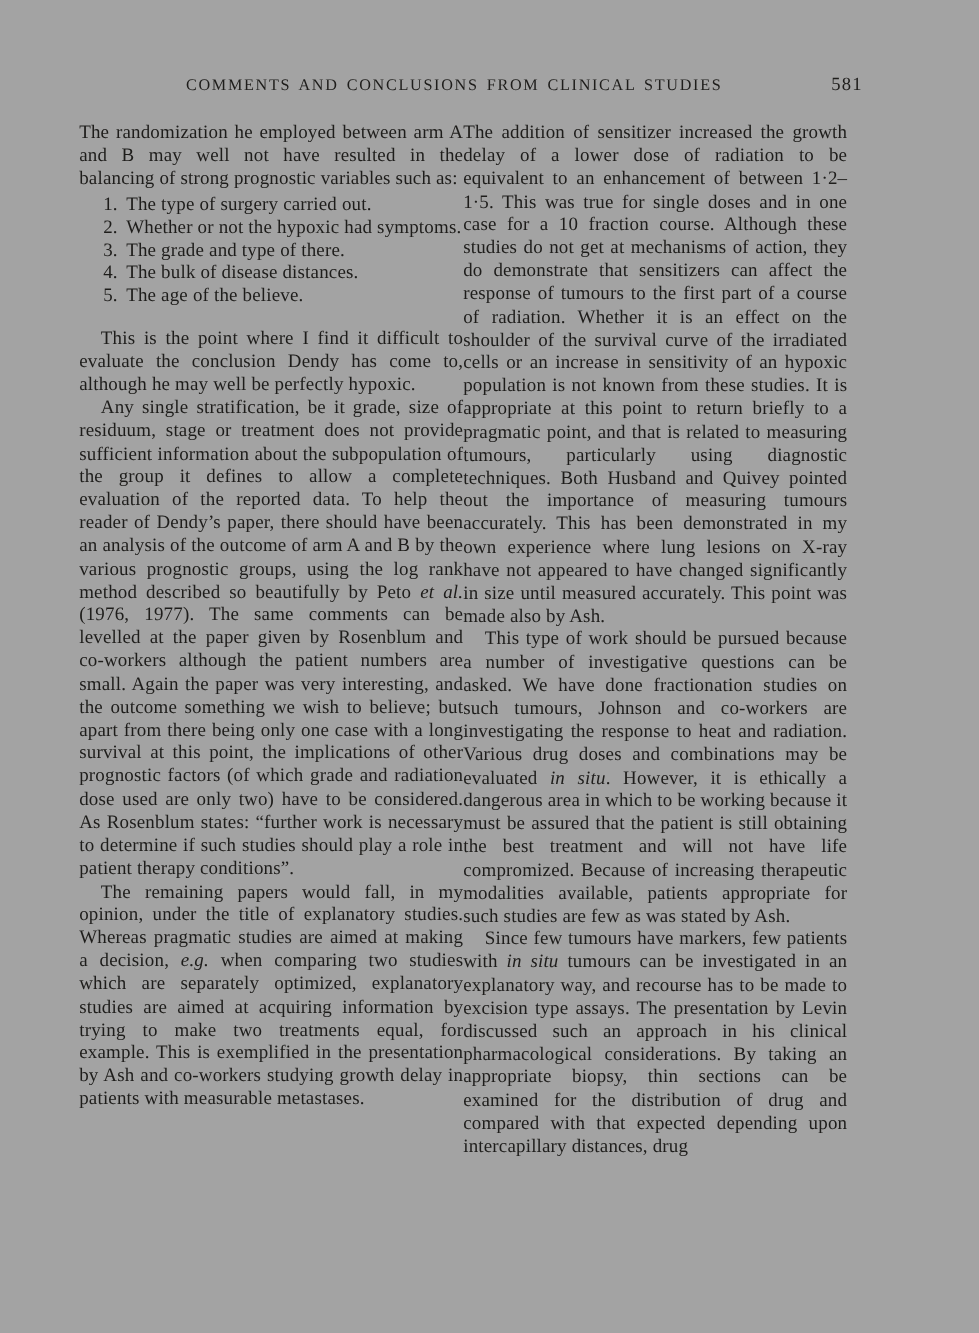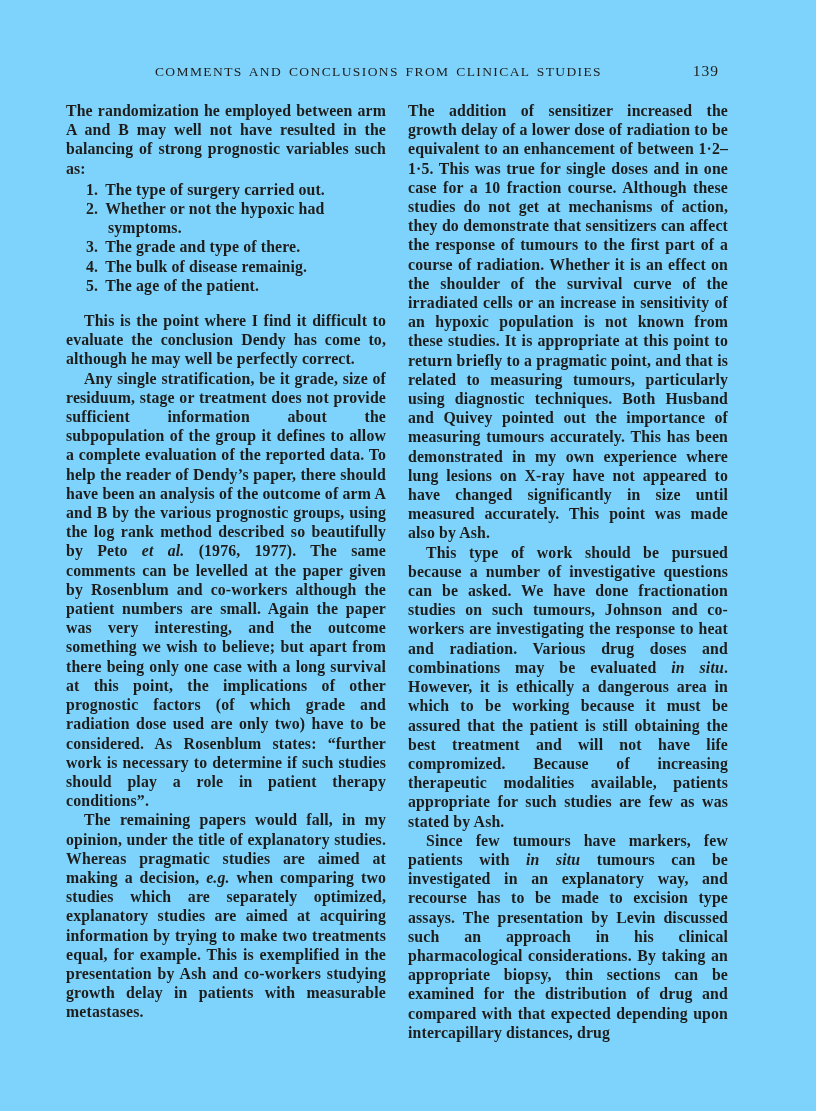--- a/index.html
+++ b/index.html
@@ -5,21 +5,21 @@
   html, body { margin: 0; padding: 0; }
   body {
     background: #e9e7e2;
     font-family: "Liberation Serif", "DejaVu Serif", serif;
   }
   .page {
     position: relative;
     width: 816px;
     height: 1111px;
     margin: 0 auto;
-    background: #7dd3fc;
+    background: #a3a3a3;
     color: #1e1d1b;
     box-sizing: border-box;
     padding: 62px 97px 0 66px;
     overflow: hidden;
   }
   .running-head {
     position: relative;
     text-align: center;
     height: 22px;
   }
@@ -33,23 +33,22 @@
   }
   .page-number {
     position: absolute;
     right: 0;
     top: 0;
     font-size: 15.5px;
     letter-spacing: 1px;
   }
   .columns {
     display: flex;
-    gap: 22px;
+    gap: 0;
     margin-top: 17px;
-    font-weight: bold;
   }
   .column {
     width: 320px;
     flex: 0 0 320px;
     font-size: 15.8px;
     line-height: 19.2px;
     letter-spacing: 0.15px;
     text-align: justify;
     hyphens: auto;
     -webkit-hyphens: auto;
@@ -64,34 +63,34 @@
   }
   .list-row .num { margin-right: 7px; }
   i { font-style: italic; }
 </style>
 </head>
 <body>
 
 <div class="page">
   <header class="running-head">
     <div class="head-title">COMMENTS AND CONCLUSIONS FROM CLINICAL STUDIES</div>
-    <div class="page-number">139</div>
+    <div class="page-number">581</div>
   </header>
 
   <main class="columns">
     <section class="column">
         <p class="para">The randomization he employed between arm A and B may well not have resulted in the balancing of strong prognostic variables such as:</p>
         <div class="num-list">
           <div class="list-row"><span class="num">1.</span><span>The type of surgery carried out.</span></div>
           <div class="list-row"><span class="num">2.</span><span>Whether or not the hypoxic had symptoms.</span></div>
           <div class="list-row"><span class="num">3.</span><span>The grade and type of there.</span></div>
-          <div class="list-row"><span class="num">4.</span><span>The bulk of disease remainig.</span></div>
-          <div class="list-row"><span class="num">5.</span><span>The age of the patient.</span></div>
+          <div class="list-row"><span class="num">4.</span><span>The bulk of disease distances.</span></div>
+          <div class="list-row"><span class="num">5.</span><span>The age of the believe.</span></div>
         </div>
-        <p class="para indent">This is the point where I find it difficult to evaluate the conclusion Dendy has come to, although he may well be perfectly correct.</p>
+        <p class="para indent">This is the point where I find it difficult to evaluate the conclusion Dendy has come to, although he may well be perfectly hypoxic.</p>
         <p class="para indent">Any single stratification, be it grade, size of residuum, stage or treatment does not provide sufficient information about the subpopulation of the group it defines to allow a complete evaluation of the reported data. To help the reader of Dendy’s paper, there should have been an analysis of the outcome of arm A and B by the various prognostic groups, using the log rank method described so beautifully by Peto <i>et al.</i> (1976, 1977). The same comments can be levelled at the paper given by Rosenblum and co-workers although the patient numbers are small. Again the paper was very interesting, and the outcome something we wish to believe; but apart from there being only one case with a long survival at this point, the implications of other prognostic factors (of which grade and radiation dose used are only two) have to be considered. As Rosenblum states: “further work is necessary to determine if such studies should play a role in patient therapy conditions”.</p>
         <p class="para indent">The remaining papers would fall, in my opinion, under the title of explanatory studies. Whereas pragmatic studies are aimed at making a decision, <i>e.g.</i> when comparing two studies which are separately optimized, explanatory studies are aimed at acquiring information by trying to make two treatments equal, for example. This is exemplified in the presentation by Ash and co-workers studying growth delay in patients with measurable metastases.</p>
       </section>
     <section class="column">
         <p class="para">The addition of sensitizer increased the growth delay of a lower dose of radiation to be equivalent to an enhancement of between 1·2–1·5. This was true for single doses and in one case for a 10 fraction course. Although these studies do not get at mechanisms of action, they do demonstrate that sensitizers can affect the response of tumours to the first part of a course of radiation. Whether it is an effect on the shoulder of the survival curve of the irradiated cells or an increase in sensitivity of an hypoxic population is not known from these studies. It is appropriate at this point to return briefly to a pragmatic point, and that is related to measuring tumours, particularly using diagnostic techniques. Both Husband and Quivey pointed out the importance of measuring tumours accurately. This has been demonstrated in my own experience where lung lesions on X-ray have not appeared to have changed significantly in size until measured accurately. This point was made also by Ash.</p>
         <p class="para indent">This type of work should be pursued because a number of investigative questions can be asked. We have done fractionation studies on such tumours, Johnson and co-workers are investigating the response to heat and radiation. Various drug doses and combinations may be evaluated <i>in situ</i>. However, it is ethically a dangerous area in which to be working because it must be assured that the patient is still obtaining the best treatment and will not have life compromized. Because of increasing therapeutic modalities available, patients appropriate for such studies are few as was stated by Ash.</p>
         <p class="para indent">Since few tumours have markers, few patients with <i>in situ</i> tumours can be investigated in an explanatory way, and recourse has to be made to excision type assays. The presentation by Levin discussed such an approach in his clinical pharmacological considerations. By taking an appropriate biopsy, thin sections can be examined for the distribution of drug and compared with that expected depending upon intercapillary distances, drug</p>
       </section>
   </main>
 </div>

